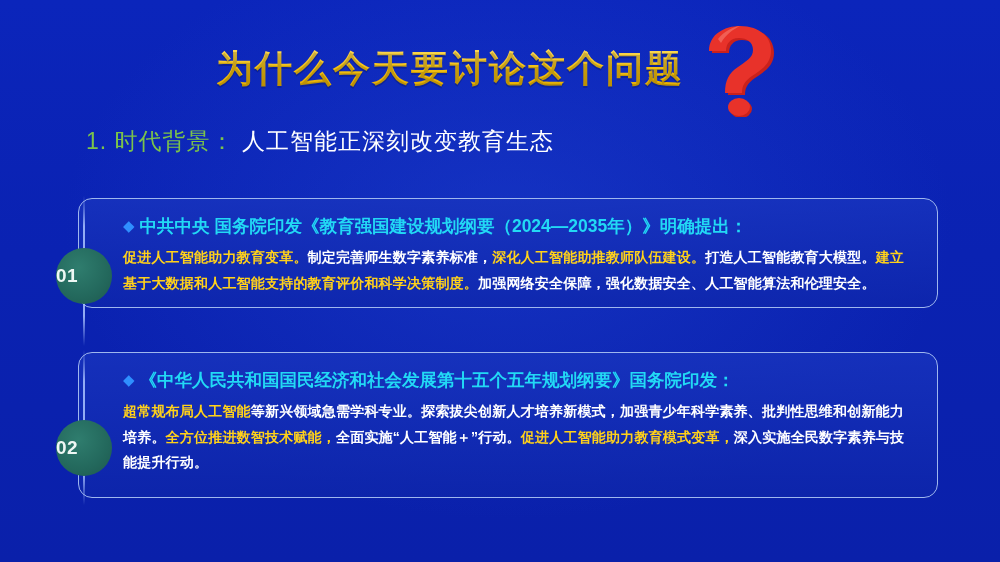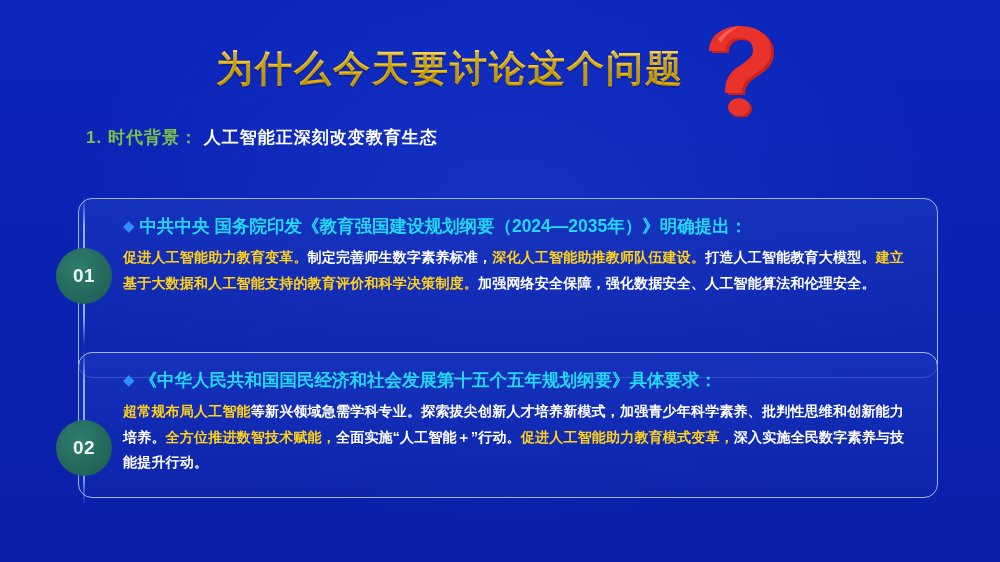--- a/index.html
+++ b/index.html
@@ -60,41 +60,41 @@
     width: 86px;
     height: 92px;
     flex: 0 0 auto;
   }
 
   
   .subtitle {
     position: absolute;
     top: 126px;
     left: 86px;
-    font-size: 17px;
-    font-weight: bold;
+    font-size: 23px;
+    font-weight: normal;
     letter-spacing: 1px;
     white-space: nowrap;
   }
   .subtitle .num { color: #7bc34a; }
   .subtitle .green { color: #7bc34a; }
   .subtitle .white { color: #ffffff; }
 
   
   .card {
     position: absolute;
     left: 78px;
     width: 860px;
     box-sizing: border-box;
     border: 1.5px solid #9fb7ee;
     border-radius: 14px;
     background: linear-gradient(180deg, rgba(24,52,190,0.78) 0%, rgba(14,38,170,0.70) 100%);
     padding: 14px 20px 14px 44px;
   }
-  #card-1 { top: 198px; height: 180px; }
+  #card-1 { top: 198px; height: 110px; }
   #card-2 { top: 352px; height: 146px; }
 
   .card-head {
     font-size: 17.5px;
     font-weight: bold;
     line-height: 26px;
     white-space: nowrap;
     margin-bottom: 6px;
   }
   .card-head .dia {
@@ -119,21 +119,21 @@
     position: absolute;
     width: 56px;
     height: 56px;
     border-radius: 50%;
     background: radial-gradient(circle at 40% 35%, #2f7d6e 0%, #23685c 60%, #1d584e 100%);
     color: #eef7f4;
     font-size: 19px;
     font-weight: bold;
     display: flex;
     align-items: center;
-    justify-content: center;
+    justify-content: flex-start;
     letter-spacing: 0.5px;
     z-index: 5;
   }
   #badge-01 { left: 56px; top: 248px; }
   #badge-02 { left: 56px; top: 420px; }
 
   
   .connector {
     position: absolute;
     left: 83px;
@@ -173,21 +173,21 @@
 
   <div class="card" id="card-1">
     <div class="card-head">
       <span class="dia">◆</span><span>中共中央 国务院印发《教育强国建设规划纲要（2024—2035年）》明确提出：</span>
     </div>
     <div class="card-body"><span style="color: rgb(255, 209, 26);">促进人工智能助力教育变革。</span><span style="color: rgb(255, 255, 255);">制定完善师生数字素养标准，</span><span style="color: rgb(255, 209, 26);">深化人工智能助推教师队伍建设。</span><span style="color: rgb(255, 255, 255);">打造人工智能教育大模型。</span><span style="color: rgb(255, 209, 26);">建立基于大数据和人工智能支持的教育评价和科学决策制度。</span><span style="color: rgb(255, 255, 255);">加强网络安全保障，强化数据安全、人工智能算法和伦理安全。</span></div>
   </div>
 
   <div class="card" id="card-2">
     <div class="card-head">
-      <span class="dia">◆</span><span>《中华人民共和国国民经济和社会发展第十五个五年规划纲要》具体要求：</span>
+      <span class="dia">◆</span><span>《中华人民共和国国民经济和社会发展第十五个五年规划纲要》国务院印发：</span>
     </div>
     <div class="card-body"><span style="color: rgb(255, 209, 26);">超常规布局人工智能</span><span style="color: rgb(255, 255, 255);">等新兴领域急需学科专业。探索拔尖创新人才培养新模式，加强青少年科学素养、批判性思维和创新能力培养。</span><span style="color: rgb(255, 209, 26);">全方位推进数智技术赋能，</span><span style="color: rgb(255, 255, 255);">全面实施“人工智能＋”行动。</span><span style="color: rgb(255, 209, 26);">促进人工智能助力教育模式变革，</span><span style="color: rgb(255, 255, 255);">深入实施全民数字素养与技能提升行动。</span></div>
   </div>
 
   <div class="badge" id="badge-01">
     <span>01</span>
   </div>
   <div class="badge" id="badge-02">
     <span>02</span>
   </div>

